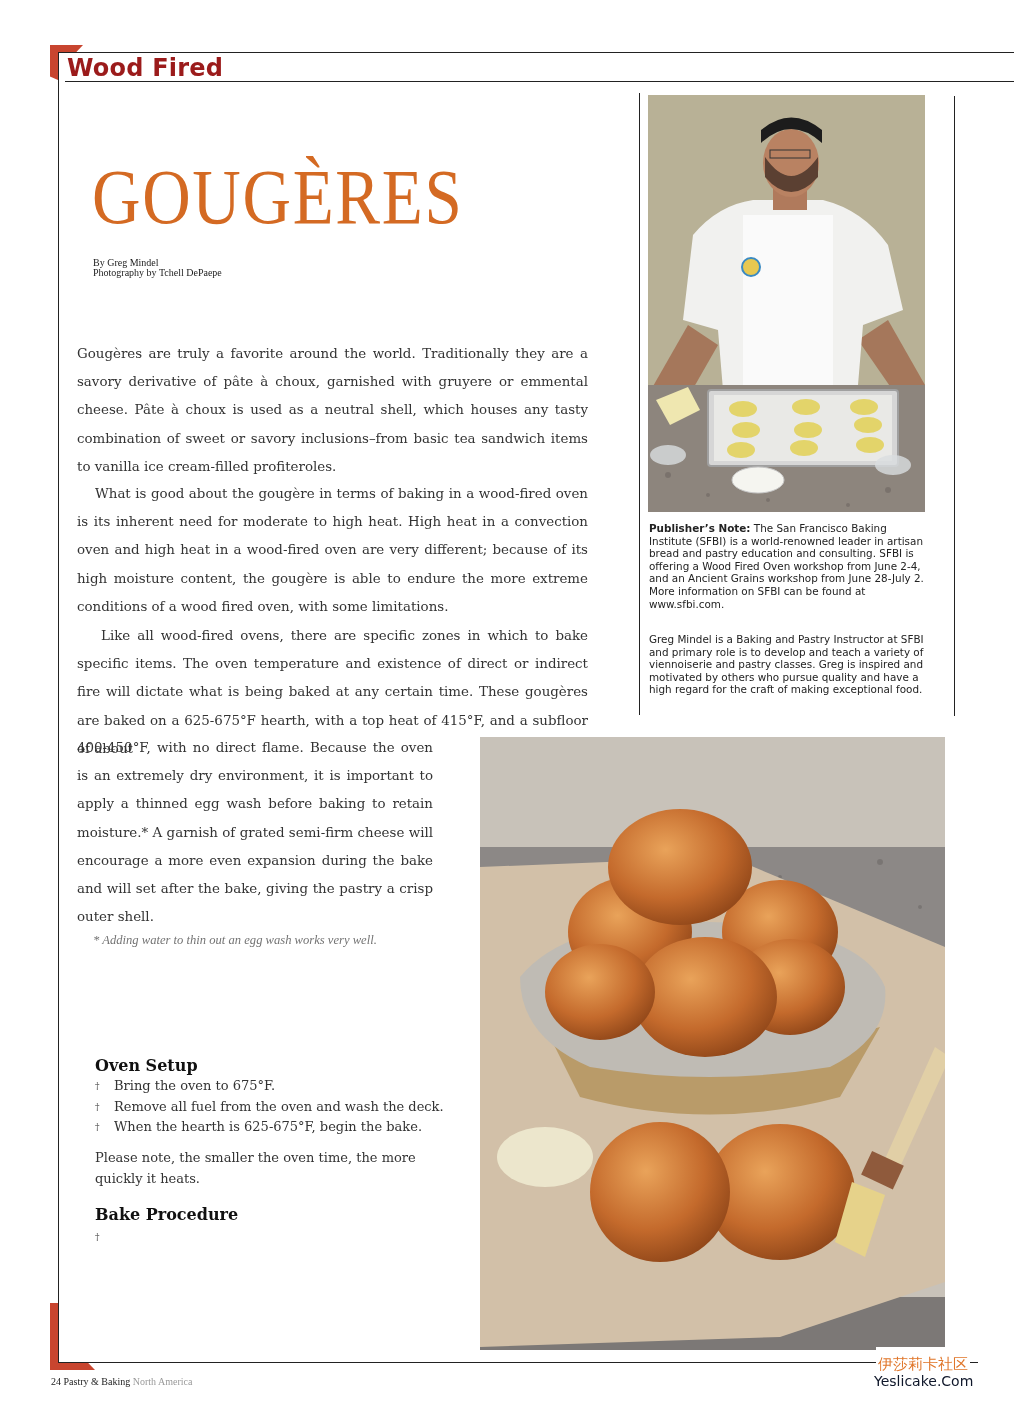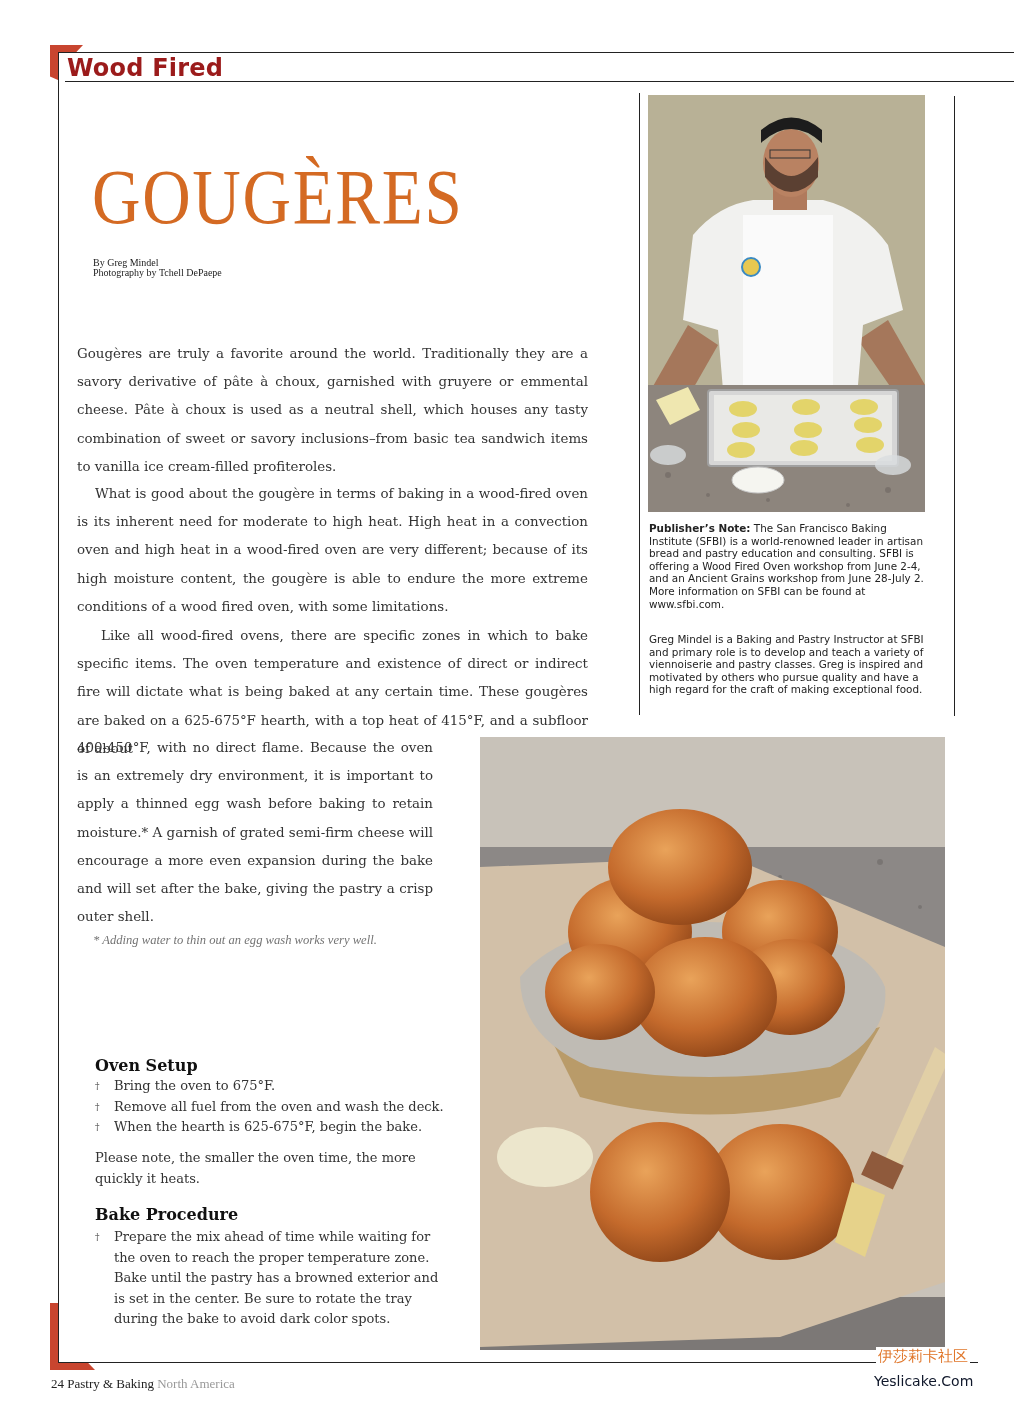--- a/index.html
+++ b/index.html
@@ -36,24 +36,24 @@
   .bullets li .bullet { position: absolute; left: 0; top: 0; font-size: 9px; color: #444; }
   .note { position: absolute; left: 95px; top: 1148px; width: 355px; font-family: "DejaVu Serif", serif; font-size: 13px; line-height: 20.5px; color: #333; }
 
   .sidebar-text { position: absolute; left: 649px; width: 280px; font-family: "DejaVu Sans", sans-serif; font-size: 10.4px; line-height: 12.6px; color: #222; }
   .sidebar-text b { font-weight: bold; }
 
   
   .chef-photo { position: absolute; left: 648px; top: 95px; width: 277px; height: 417px; overflow: hidden; background: #b9b296; }
   .food-photo { position: absolute; left: 480px; top: 737px; width: 465px; height: 613px; overflow: hidden; background: #c9c3bb; }
 
-  .footer { position: absolute; left: 51px; top: 1376px; font-family: "Liberation Serif", serif; font-size: 13px; color: #222; }
+  .footer { position: absolute; left: 51px; top: 1376px; font-family: "Liberation Serif", serif; font-size: 10px; color: #222; }
   .footer .muted { color: #999; }
 
-  .watermark-cn { position: absolute; left: 876px; top: 1347px; font-family: "DejaVu Sans", sans-serif; font-size: 15px; color: #e0762a; background: #fff; padding: 0 2px; }
+  .watermark-cn { position: absolute; left: 876px; top: 1347px; font-family: "DejaVu Sans", sans-serif; font-size: 15px; color: #e0762a; background: #fff; padding: 8px 2px; }
   .watermark-en { position: absolute; left: 874px; top: 1373px; font-family: "DejaVu Sans", sans-serif; font-size: 14px; color: #0f172a; }
 </style>
 </head>
 <body>
 
 <div class="top-line"></div>
 <div class="header-underline"></div>
 <div class="left-line"></div>
 <div class="bottom-line"></div>
 <div class="red-corner-top-h"></div>
@@ -82,21 +82,21 @@
 <div class="subhead" style="top:1056px;">Oven Setup</div>
 <ul class="bullets" style="top:1076px;">
   <li><span class="bullet">†</span><span>Bring the oven to 675°F.</span></li>
   <li><span class="bullet">†</span><span>Remove all fuel from the oven and wash the deck.</span></li>
   <li><span class="bullet">†</span><span>When the hearth is 625-675°F, begin the bake.</span></li>
 </ul>
 <div class="note">Please note, the smaller the oven time, the more quickly it heats.</div>
 
 <div class="subhead" style="top:1205px;">Bake Procedure</div>
 <ul class="bullets" style="top:1227px; width:350px;">
-  <li><span class="bullet">†</span><span>Prepare the mix ahead of time while waiting for the oven to reach the proper temperature zone. Bake until the pastry has a browned exterior and is set in the center. Be sure to rotate the tray during the bake to avoid dark color spots.</span></li>
+  <li><span class="bullet">†</span></li>
 </ul>
 
 <div class="chef-photo">
   <svg width="277" height="417" viewBox="0 0 277 417" xmlns="http://www.w3.org/2000/svg">
     <rect width="277" height="417" fill="#bab396"></rect>
     <rect x="0" y="0" width="277" height="290" fill="#b8b196"></rect>
 
     <path d="M0 300 L40 230 L70 250 L30 320 Z" fill="#a5775b"></path>
     <path d="M277 290 L240 225 L210 245 L255 310 Z" fill="#a5775b"></path>
 

